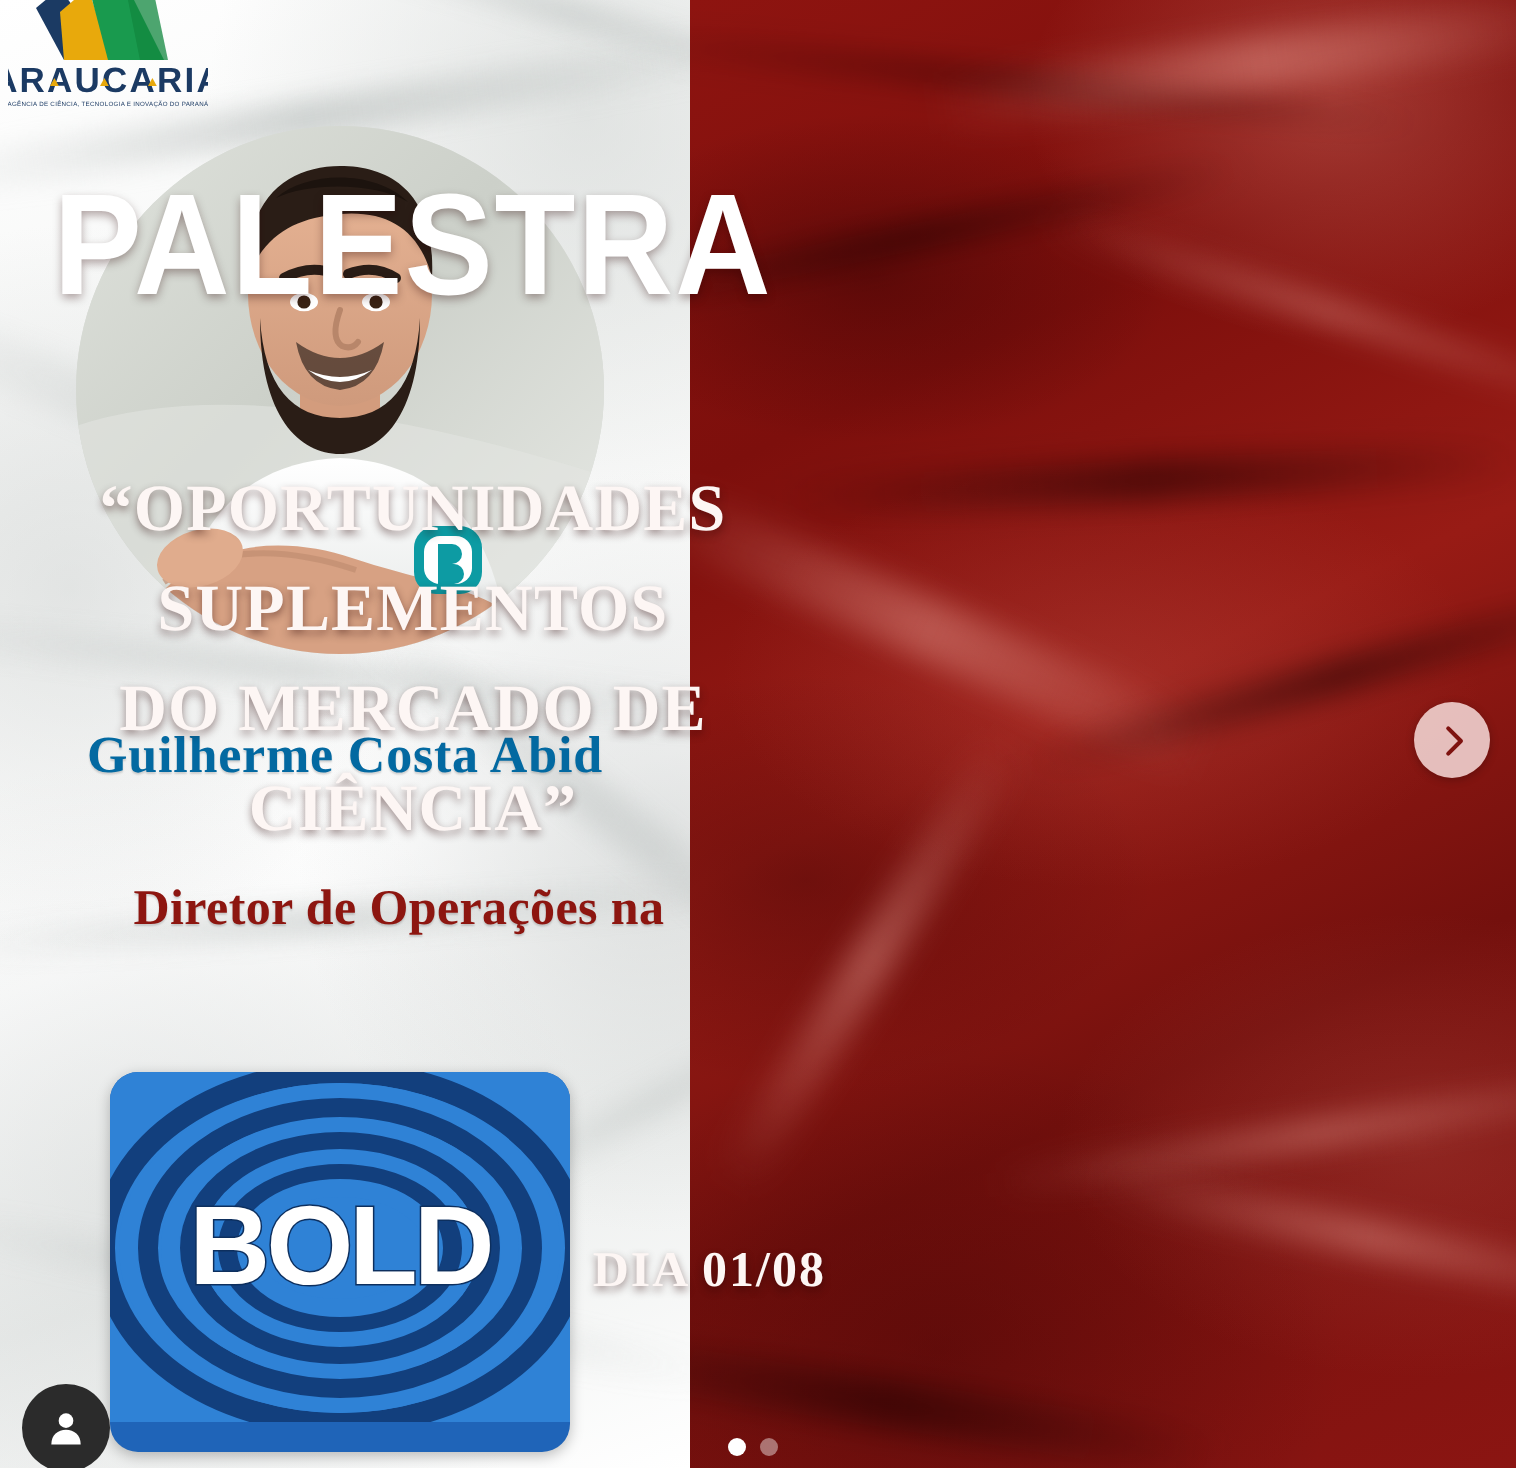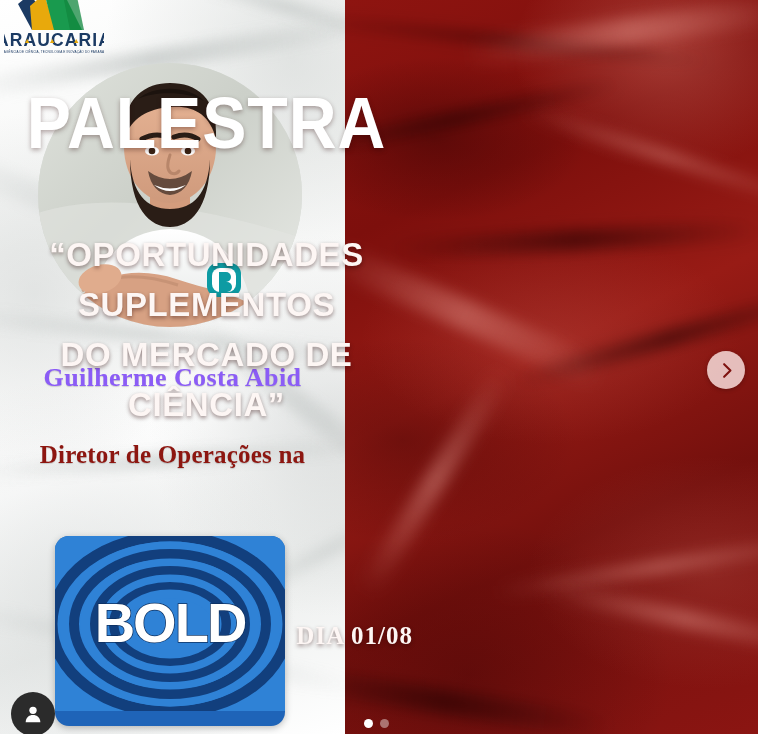--- a/index.html
+++ b/index.html
@@ -69,37 +69,38 @@
   
   .speaker-name {
     position: absolute;
     left: 0; top: 363px;
     width: 345px;
     text-align: center;
     font-family: "Liberation Serif", serif;
     font-weight: bold;
     font-size: 26px;
     letter-spacing: .4px;
-    color: #8b5cf6;
+    color: #0369a1;
     text-shadow: 0 1px 1px rgba(0,0,0,.16);
     z-index: 6;
   }
   .speaker-role {
     position: absolute;
     left: 0; top: 433px;
     width: 345px;
     text-align: center;
     font-family: "Liberation Serif", serif;
     font-weight: bold;
     font-size: 25px;
     line-height: 44px;
     letter-spacing: .2px;
     color: #8d1610;
     text-shadow: 0 1px 1px rgba(0,0,0,.16);
     z-index: 6;
+    padding-left: 27px;
   }
 
   
   .bold-card {
     position: absolute;
     left: 55px; top: 536px;
     width: 230px; height: 190px;
     border-radius: 14px;
     overflow: hidden;
     background: #1f64b8;
@@ -176,21 +177,21 @@
     color: #ffffff;
     transform: scaleX(.92);
     text-shadow: 0 2px 5px rgba(40,0,0,.35);
     z-index: 6;
   }
   .quote {
     position: absolute;
     left: 18px; top: 230px;
     width: 377px;
     text-align: center;
-    font-family: Liberation Sans, sans-serif;
+    font-family: Liberation Serif, serif;
     font-weight: bold;
     font-size: 33px;
     line-height: 50px;
     letter-spacing: .6px;
     color: #fdf6f4;
     text-shadow: 0 2px 4px rgba(40,0,0,.45);
     z-index: 6;
   }
   .event-date {
     position: absolute;

